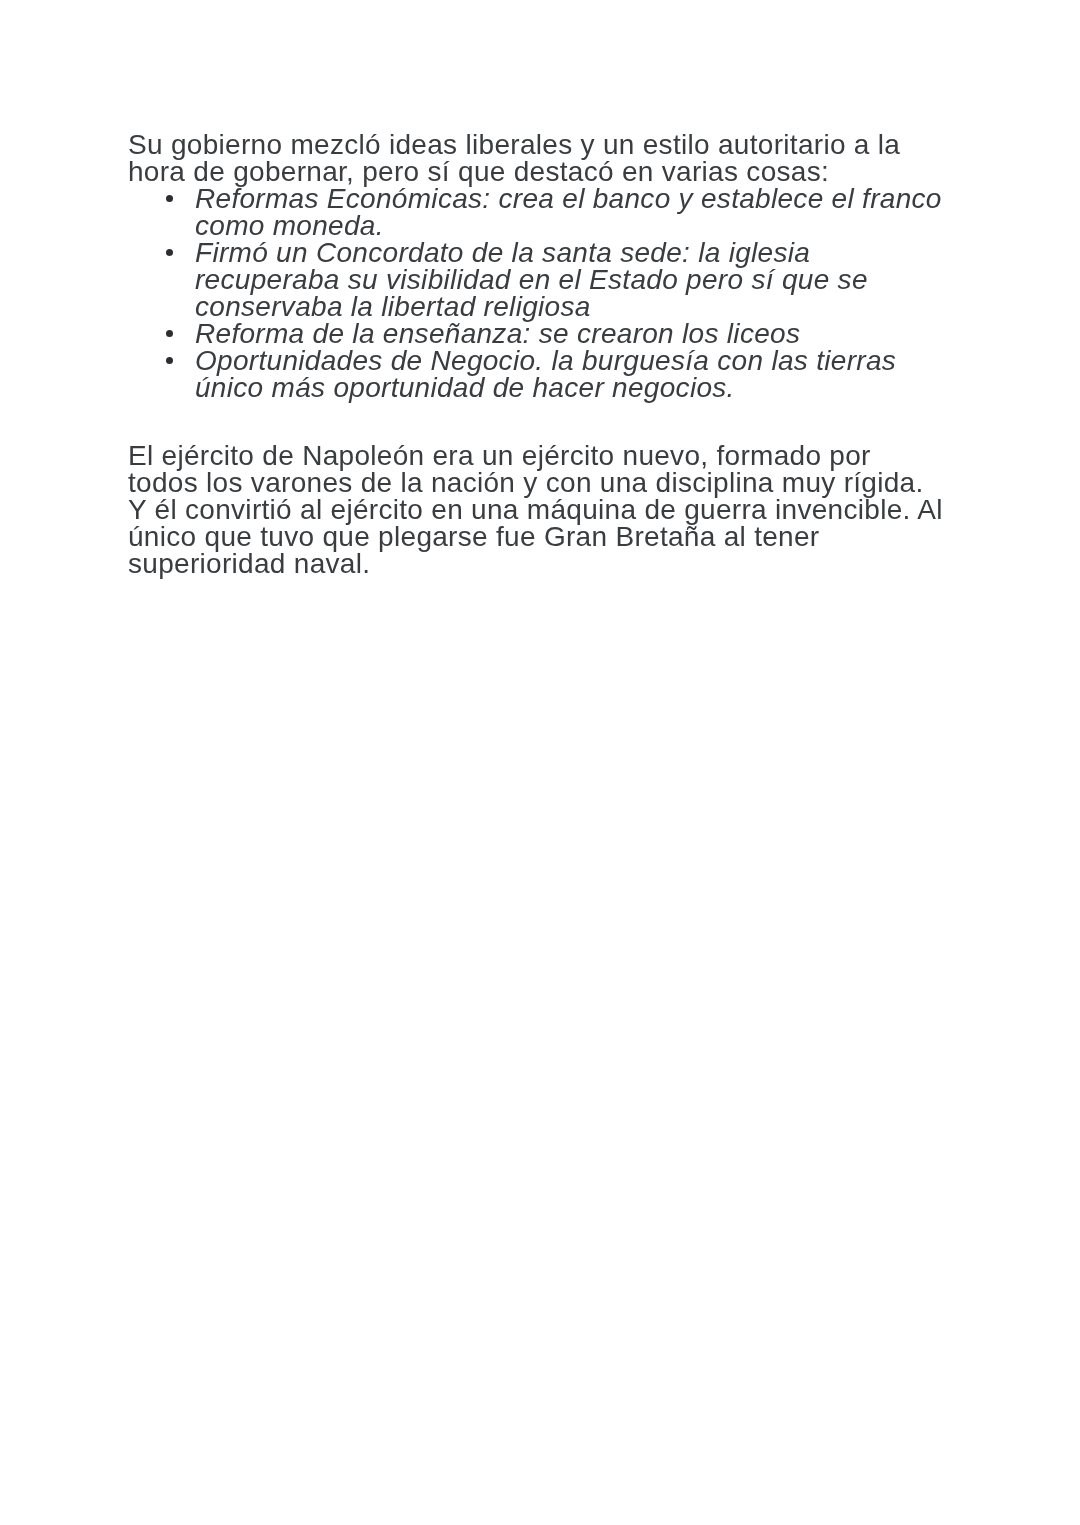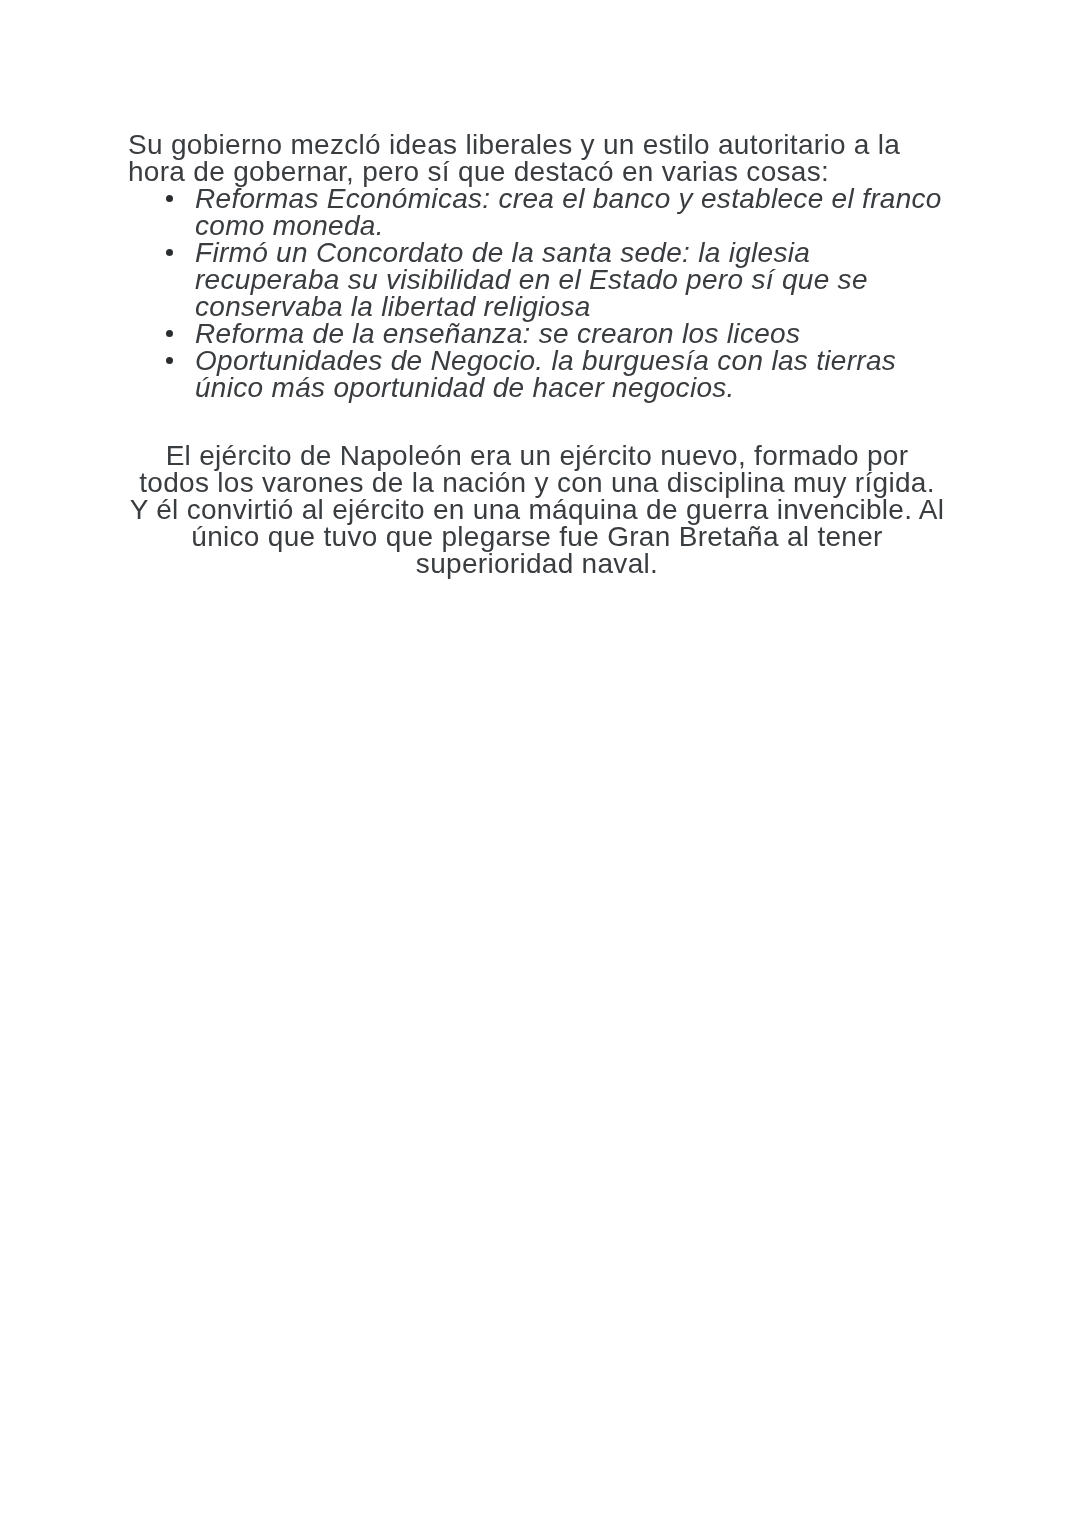--- a/index.html
+++ b/index.html
@@ -47,21 +47,20 @@
     position: absolute;
     left: 38px;
     top: 10px;
     width: 7px;
     height: 7px;
     border-radius: 50%;
     background: #2b2e31;
   }
   .closing {
     margin-top: 14px;
-    text-align: center;
   }
   .para-gap-line {
     height: 27px;
   }
 </style>
 </head>
 <body>
 
 <div class="page">
   <div class="doc-text">

